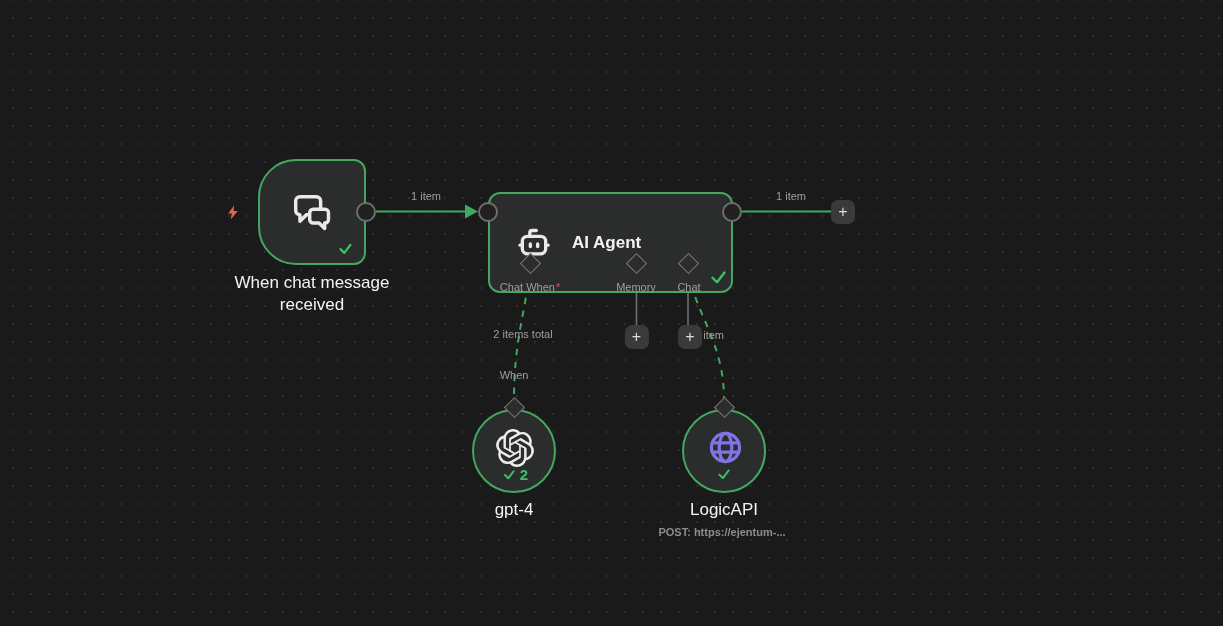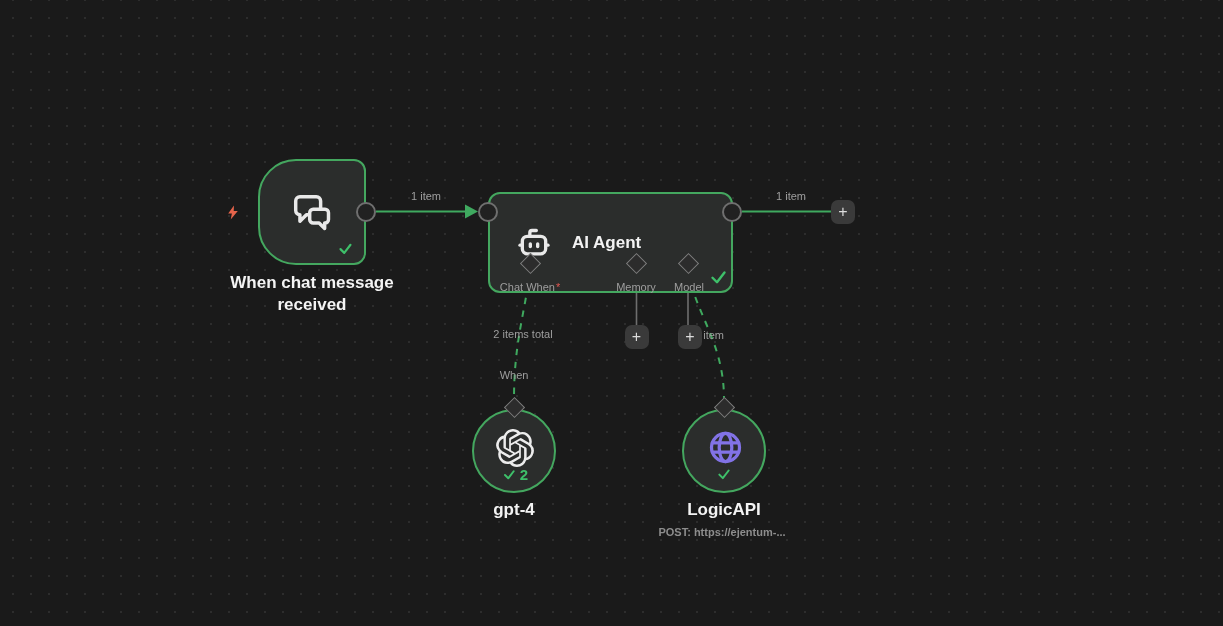--- a/index.html
+++ b/index.html
@@ -20,21 +20,21 @@
   #node-trigger{left:258px;top:159px;width:108px;height:106px;border-radius:38px 12px 12px 38px;}
   #node-agent{left:488px;top:162px;width:245px;height:101px;border-radius:12px;display:flex;align-items:center;margin-top:30px;}
   .round-node{border-radius:50%;}
   #node-model{left:472px;top:409px;width:84px;height:84px;}
   #node-tool{left:682px;top:409px;width:84px;height:84px;}
 
   .port{position:absolute;width:20px;height:20px;border-radius:50%;background:#212121;border:2px solid #6f6f6f;box-sizing:border-box;z-index:3;}
   .diamond{position:absolute;width:15px;height:15px;background:#2c2c2c;border:1.5px solid #7d7d7d;transform:rotate(45deg);box-sizing:border-box;z-index:3;}
 
   .lbl{position:absolute;transform:translateX(-50%);white-space:nowrap;font-size:11px;color:#9e9e9e;z-index:2;}
-  .title{font-weight:700;color:#f3f3f3;font-size:17px;}
+  .title{font-weight:400;color:#f3f3f3;font-size:17px;}
   #trigger-title{left:312px;top:272px;width:200px;white-space:normal;text-align:center;line-height:22px;transform:translateX(-50%);}
   .subtle{color:#8d8d8d;font-weight:bold;}
   .req{color:#e0554f;margin-left:1px;}
 
   .icon{position:absolute;display:block;line-height:0;}
   .plus{
     position:absolute;width:24px;height:24px;border-radius:7px;background:#3a3a3a;border:none;
     color:#dcdcdc;font-size:16px;line-height:24px;text-align:center;padding:0;z-index:4;cursor:pointer;
     font-family:"Liberation Sans",sans-serif;
   }
@@ -103,21 +103,21 @@
   </div>
   <div class="port" style="left:478px;top:201.5px"></div>
   <div class="port" style="left:722px;top:201.5px"></div>
 
   <div class="diamond" style="left:522.5px;top:255.5px"></div>
   <div class="diamond" style="left:629px;top:255.5px"></div>
   <div class="diamond" style="left:680.5px;top:255.5px"></div>
 
   <div class="lbl" style="left:530px;top:281px"><span>Chat When</span><span class="req">*</span></div>
   <div class="lbl" style="left:636px;top:281px">Memory</div>
-  <div class="lbl" style="left:689px;top:281px">Model</div>
+  <div class="lbl" style="left:689px;top:281px">Chat</div>
 
   <div class="lbl" style="left:791px;top:190px">1 item</div>
   <button class="plus" style="left:831px;top:199.5px"><span>+</span></button>
 
   <button class="plus" style="left:624.5px;top:325px"><span>+</span></button>
   <div class="lbl" style="left:709px;top:329px;z-index:3">1 item</div>
   <button class="plus" style="left:678px;top:325px"><span>+</span></button>
 
   <div class="lbl" style="left:523px;top:328px">2 items total</div>
   <div class="lbl" style="left:514px;top:369px">When</div>

